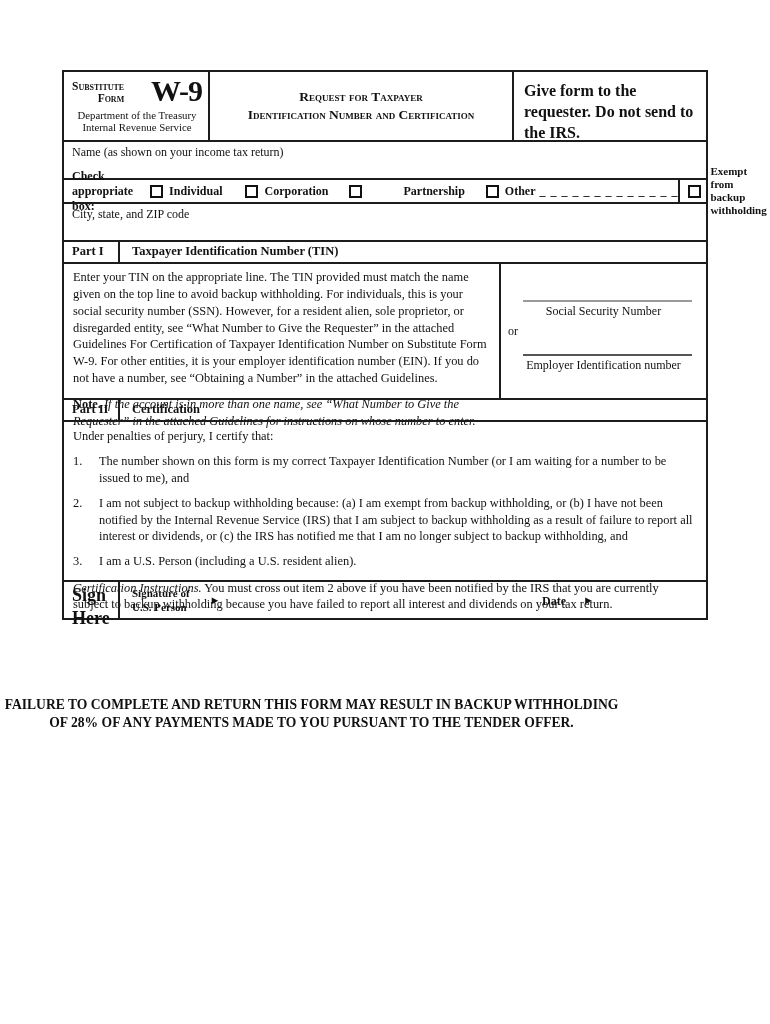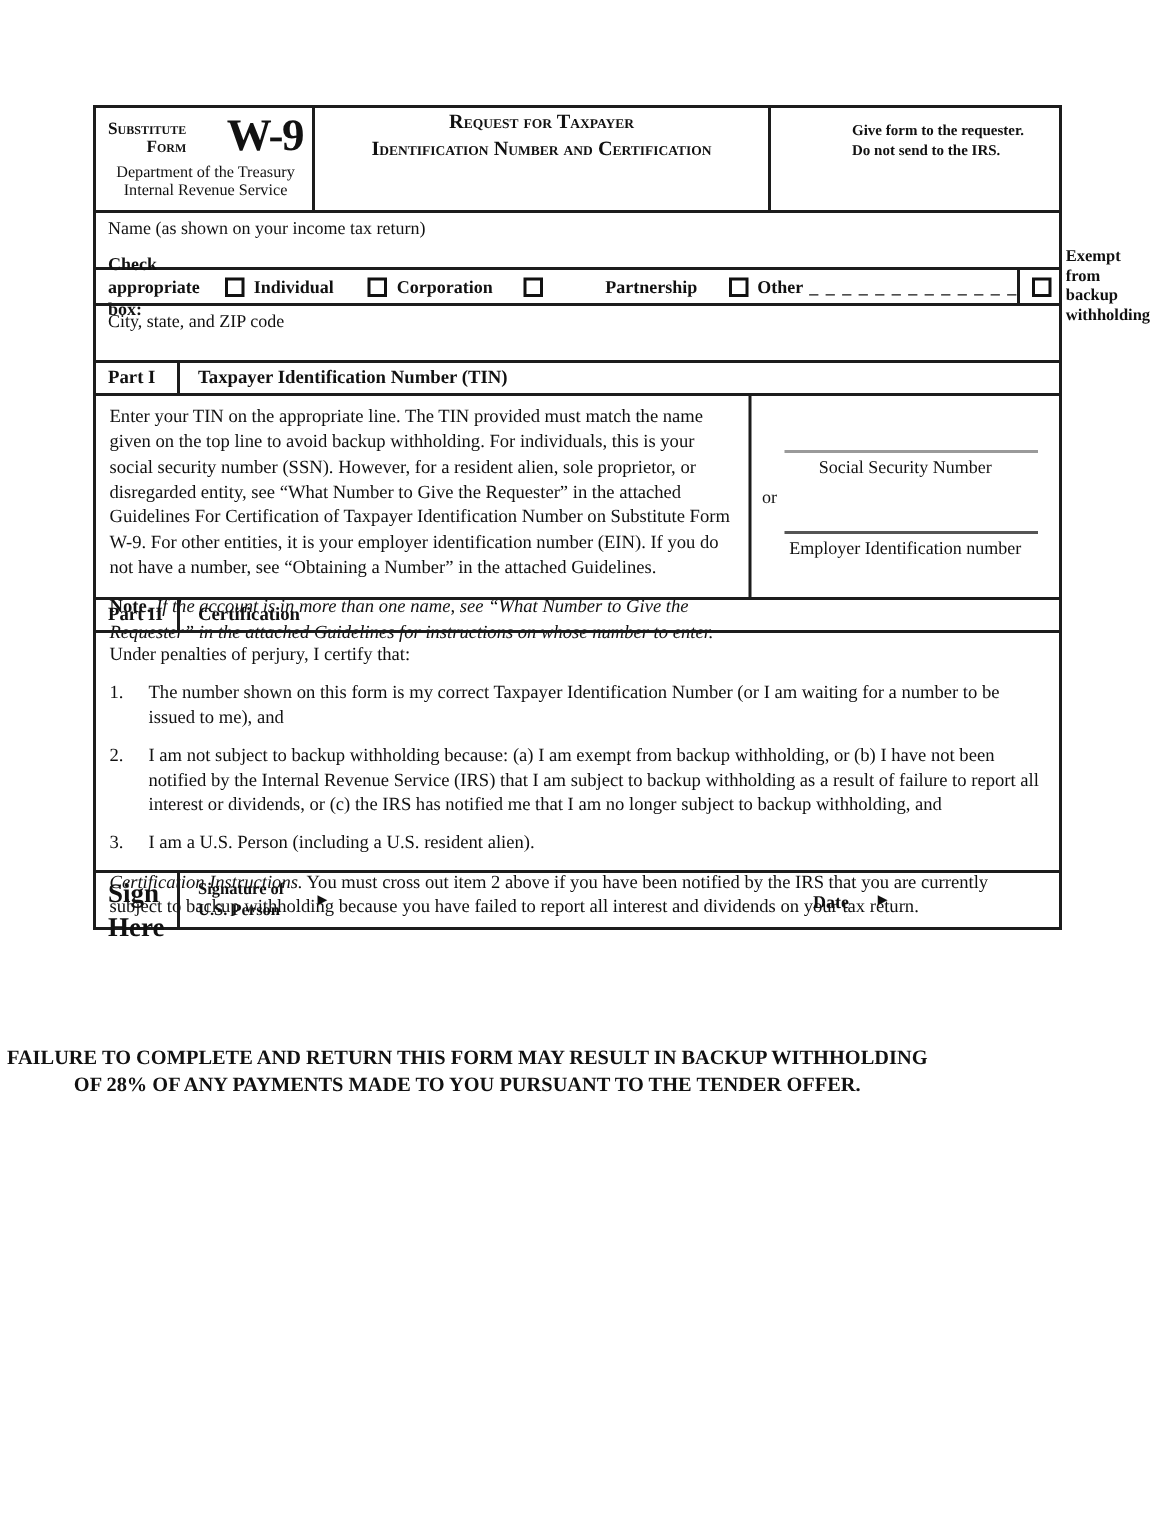--- a/index.html
+++ b/index.html
@@ -18,23 +18,23 @@
   
   .hdr { display:flex; height:68px; }
   .hdr-left { width:146px; border-right:2px solid #1c1c1c; padding:5px 6px 0 8px; }
   .subform-row { display:flex; align-items:flex-start; justify-content:space-between; }
   .subst { font-variant:small-caps; font-weight:bold; font-size:11.5px; line-height:1.05; padding-top:3px; }
   .subst .l1 { display:block; text-align:left; }
   .subst .l2 { display:block; text-align:right; }
   .w9 { font-size:30px; font-weight:bold; line-height:0.95; margin-left:7px; letter-spacing:-1px; }
   .dept { text-align:center; font-size:10.8px; line-height:1.2; margin-top:3px; }
   .hdr-mid { width:304px; border-right:2px solid #1c1c1c; display:flex; flex-direction:column;
-             text-align:center; font-weight:bold;
+             justify-content:center; text-align:center; font-weight:bold;
              font-variant:small-caps; font-size:13.5px; line-height:1.35; }
-  .hdr-right { flex:1; padding:9px 10px; font-weight:bold; font-size:10px; line-height:1.3;margin-left:44px; }
+  .hdr-right { flex:1; padding:9px 10px; font-weight:bold; font-size:16px; line-height:1.3; }
 
   
   .field { height:38px; font-size:12px; padding:3px 0 0 8px; }
   .blank-area { position:absolute; left:0; top:16px; right:0; bottom:0; }
 
   
   .checkrow { height:24px; display:flex; align-items:stretch; font-size:12px;font-weight:bold; }
   .check-main { flex:1; display:flex; align-items:center; padding-left:8px; }
   .cb { width:13px; height:13px; border:2px solid #111; background:#fff; flex:0 0 auto; }
   .cb-group { display:flex; align-items:center; }

